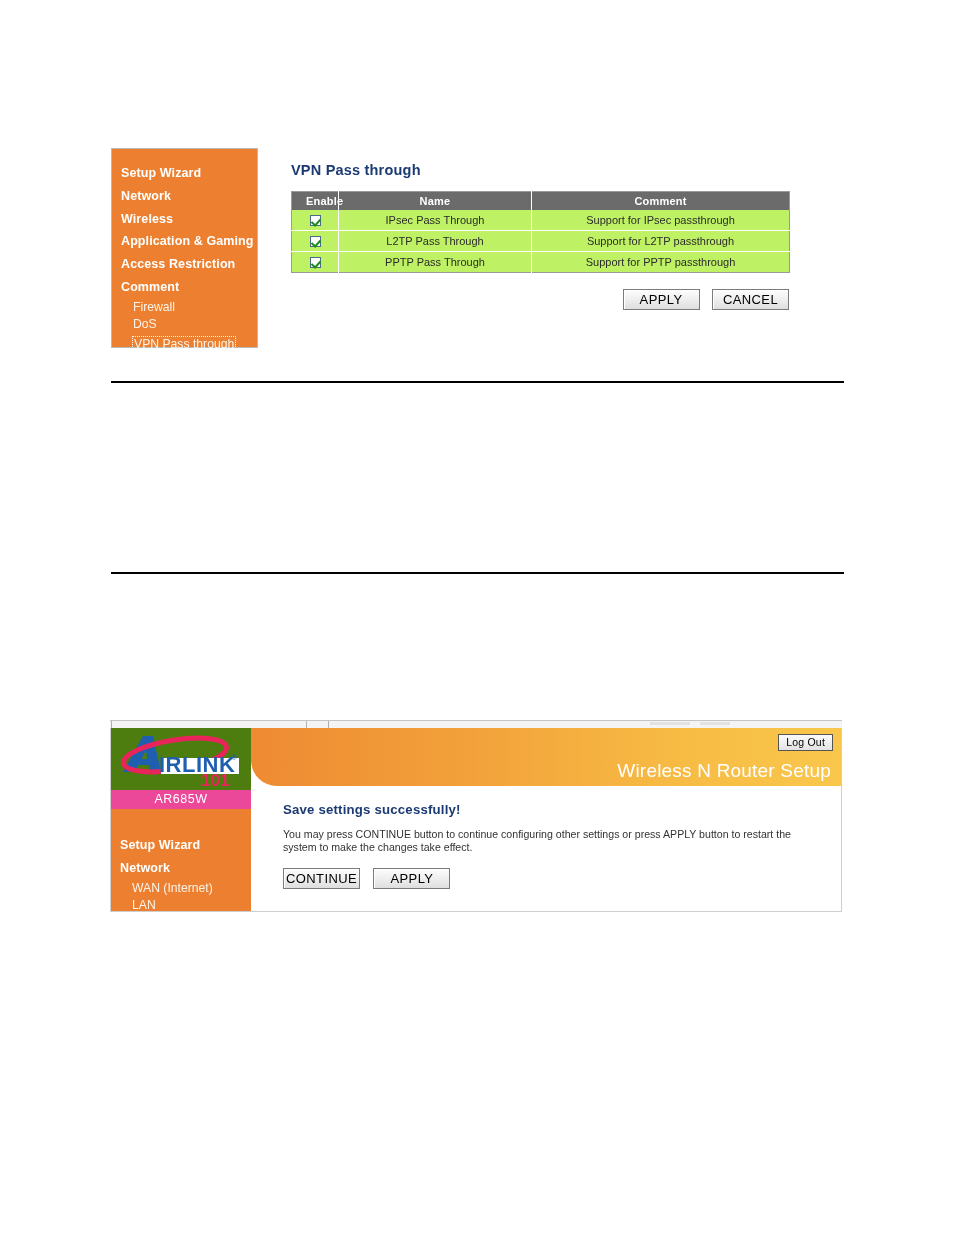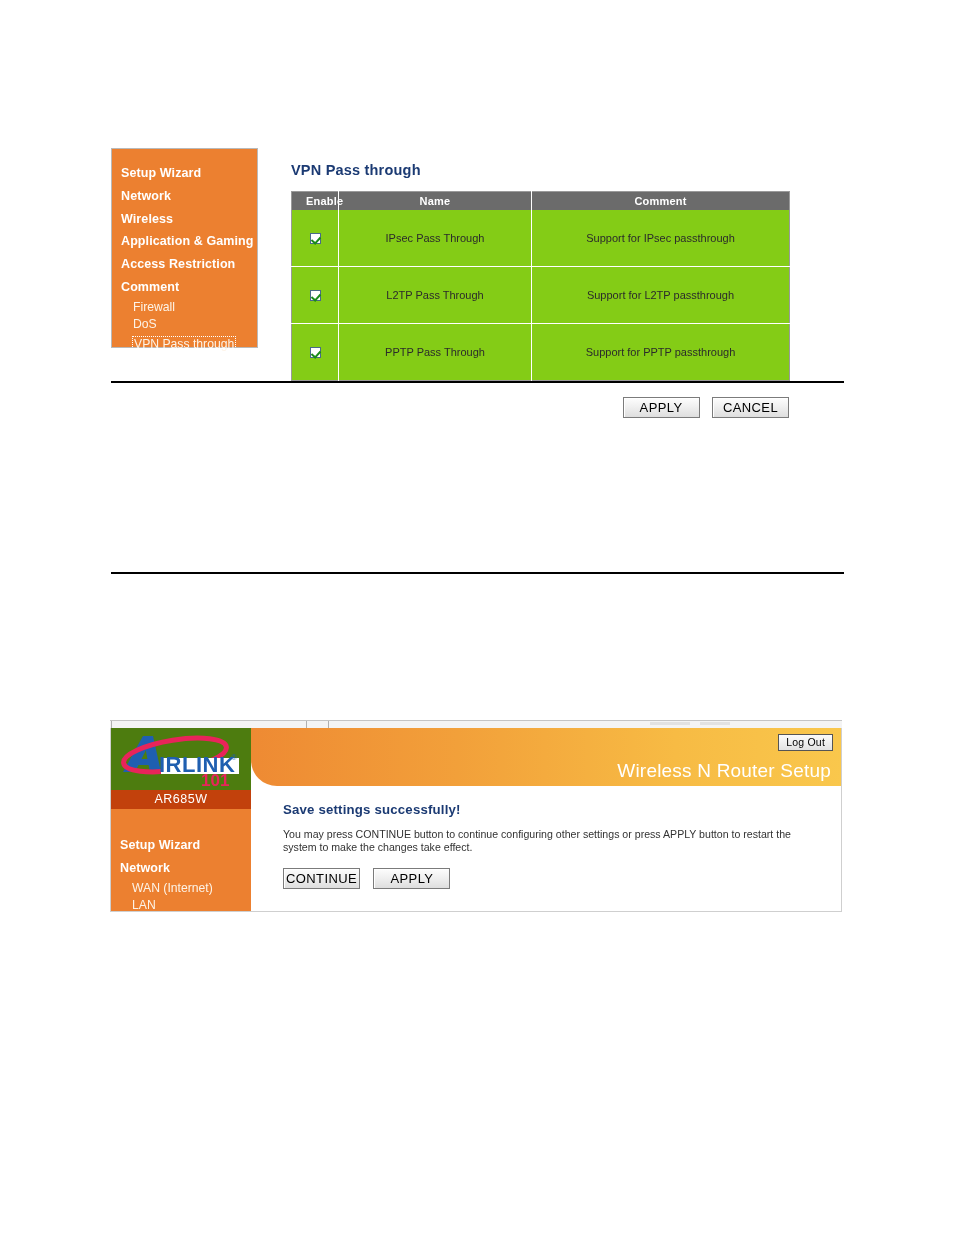--- a/index.html
+++ b/index.html
@@ -90,25 +90,25 @@
     font-size: 11px;
     font-weight: bold;
     height: 16px;
     padding: 1px 14px;
     border-right: 1px solid #ffffff;
     text-align: center;
     letter-spacing: 0.2px;
   }
   .vpn-table th:last-child { border-right: none; }
   .vpn-table td {
-    background: #84cc16;
+    background: #bef264;
     color: #2b2b2b;
     font-size: 11px;
     height: 18px;
-    padding: 19px 0;
+    padding: 1px 0;
     text-align: center;
     border-right: 1px solid #ffffff;
     border-bottom: 1px solid #ffffff;
   }
   .vpn-table td:last-child { border-right: none; text-align: center; }
   .vpn-table tr:last-child td { border-bottom: none; }
   .col-enable { width: 47px; }
   .col-name   { width: 193px; }
   .col-comment{ width: 258px; }
 
@@ -220,21 +220,21 @@
     overflow: hidden;
   }
   .logo-svg { position: absolute; left: 6px; top: 4px; }
 
   .model-banner {
     position: absolute;
     left: 0;
     top: 62px;
     width: 140px;
     height: 19px;
-    background: #c2410c;
+    background: #ec4899;
     color: #ffffff;
     font-size: 12.5px;
     font-weight: normal;
     text-align: center;
     line-height: 19px;
     letter-spacing: 0.5px;
   }
 
   .side2 {
     position: absolute;

